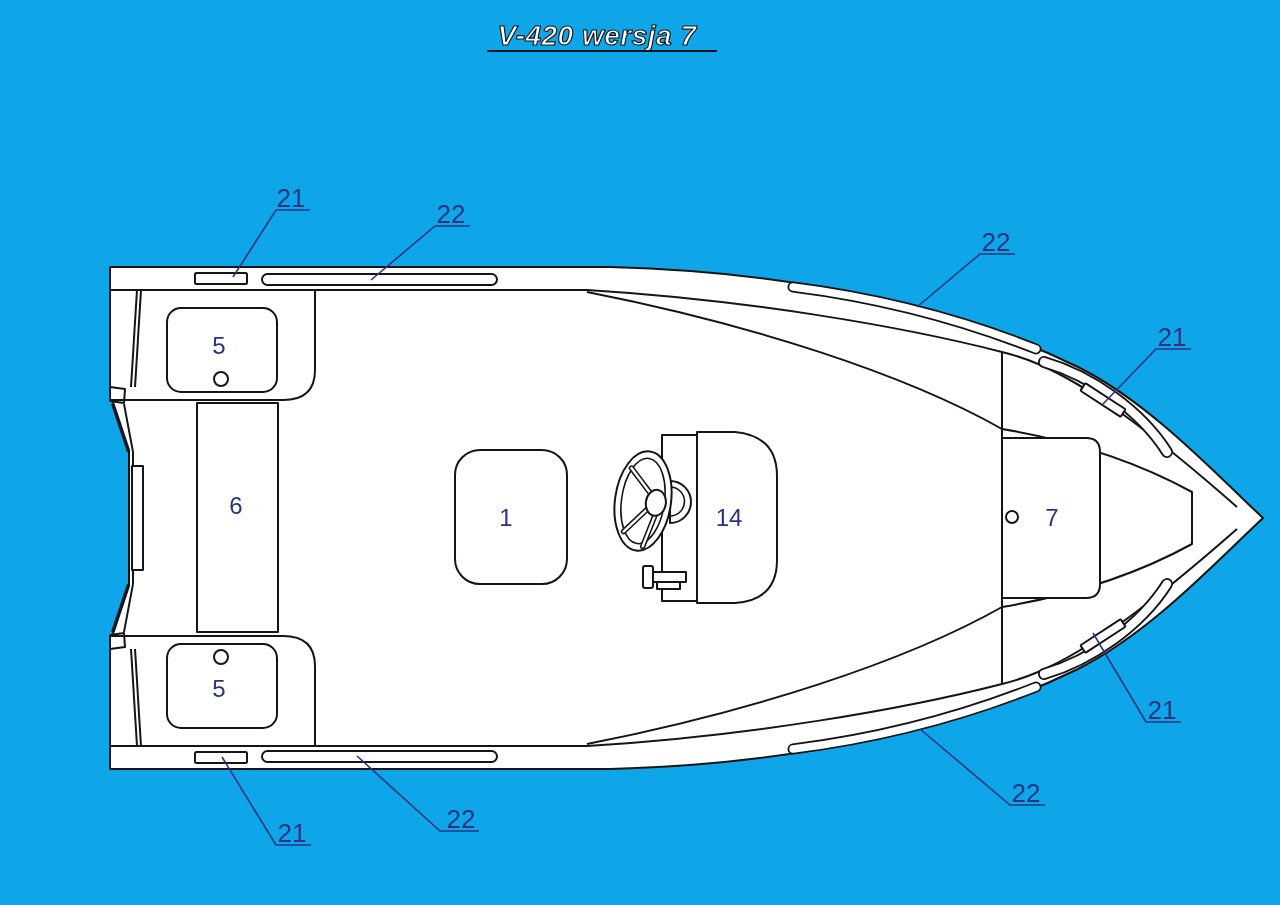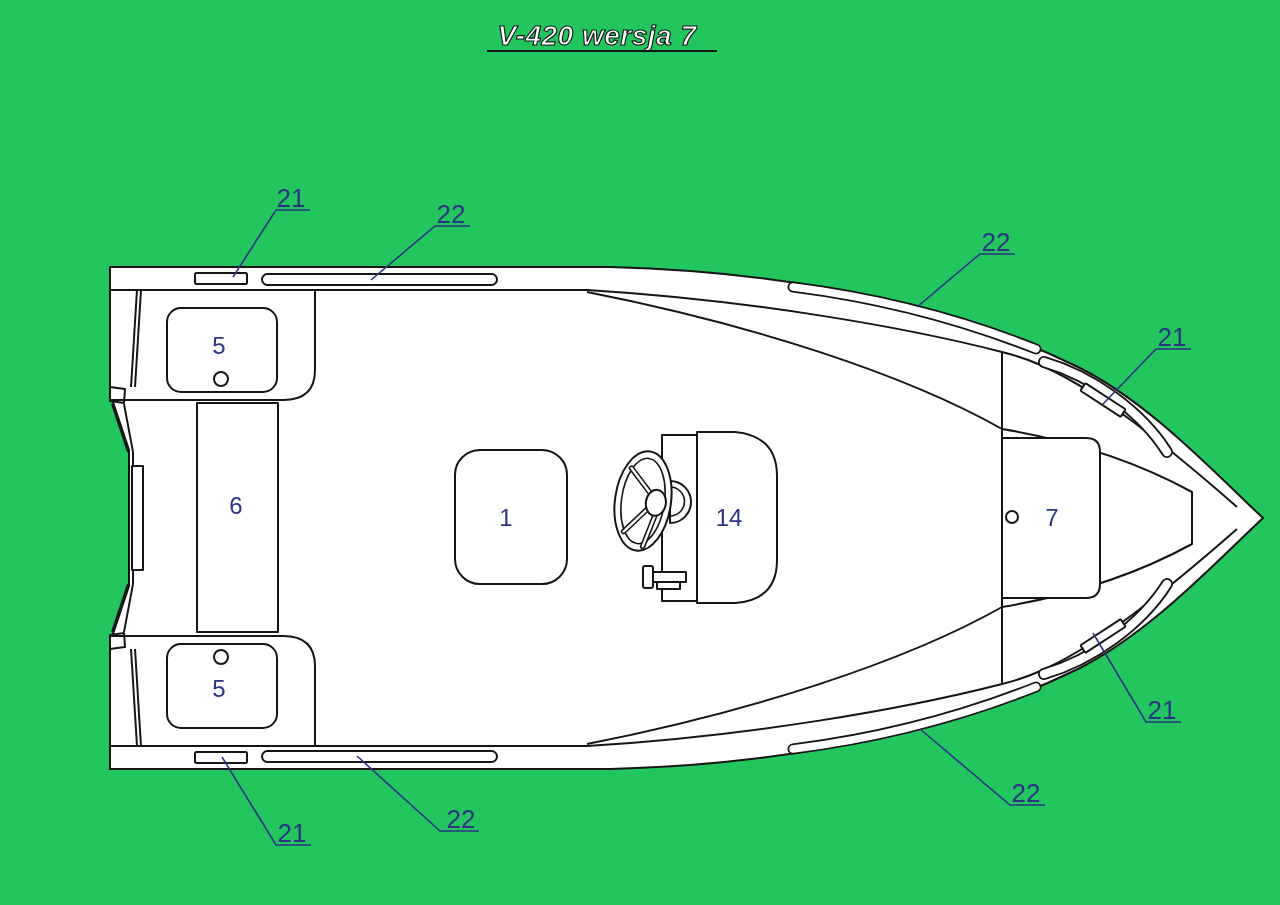--- a/index.html
+++ b/index.html
@@ -1,16 +1,16 @@
 <!DOCTYPE html>
 <html><head>
 <meta charset="utf-8">
 <style>
   html,body{margin:0;padding:0;background:#ffffff;}
-  .page{position:relative;width:1280px;height:905px;background:#22c55e;overflow:hidden;
+  .page{position:relative;width:1280px;height:905px;background:#0ea5e9;overflow:hidden;
         font-family:"Liberation Sans", sans-serif;}
   svg{display:block;}
   .ln{fill:none;stroke:#151515;stroke-width:2;stroke-linejoin:round;}
   .lnthin{fill:none;stroke:#151515;stroke-width:1.6;stroke-linejoin:round;}
   .white{fill:#ffffff;stroke:#151515;stroke-width:2;stroke-linejoin:round;}
   .capB{fill:none;stroke:#151515;stroke-linecap:round;}
   .capW{fill:none;stroke:#ffffff;stroke-linecap:round;}
   .callout-line{fill:none;stroke:#2b3480;stroke-width:1.6;}
   .callout-text{fill:#2b3480;font-size:26px;font-family:"Liberation Sans",sans-serif;}
   .part-text{fill:#2b3480;font-size:24px;font-family:"Liberation Sans",sans-serif;}

